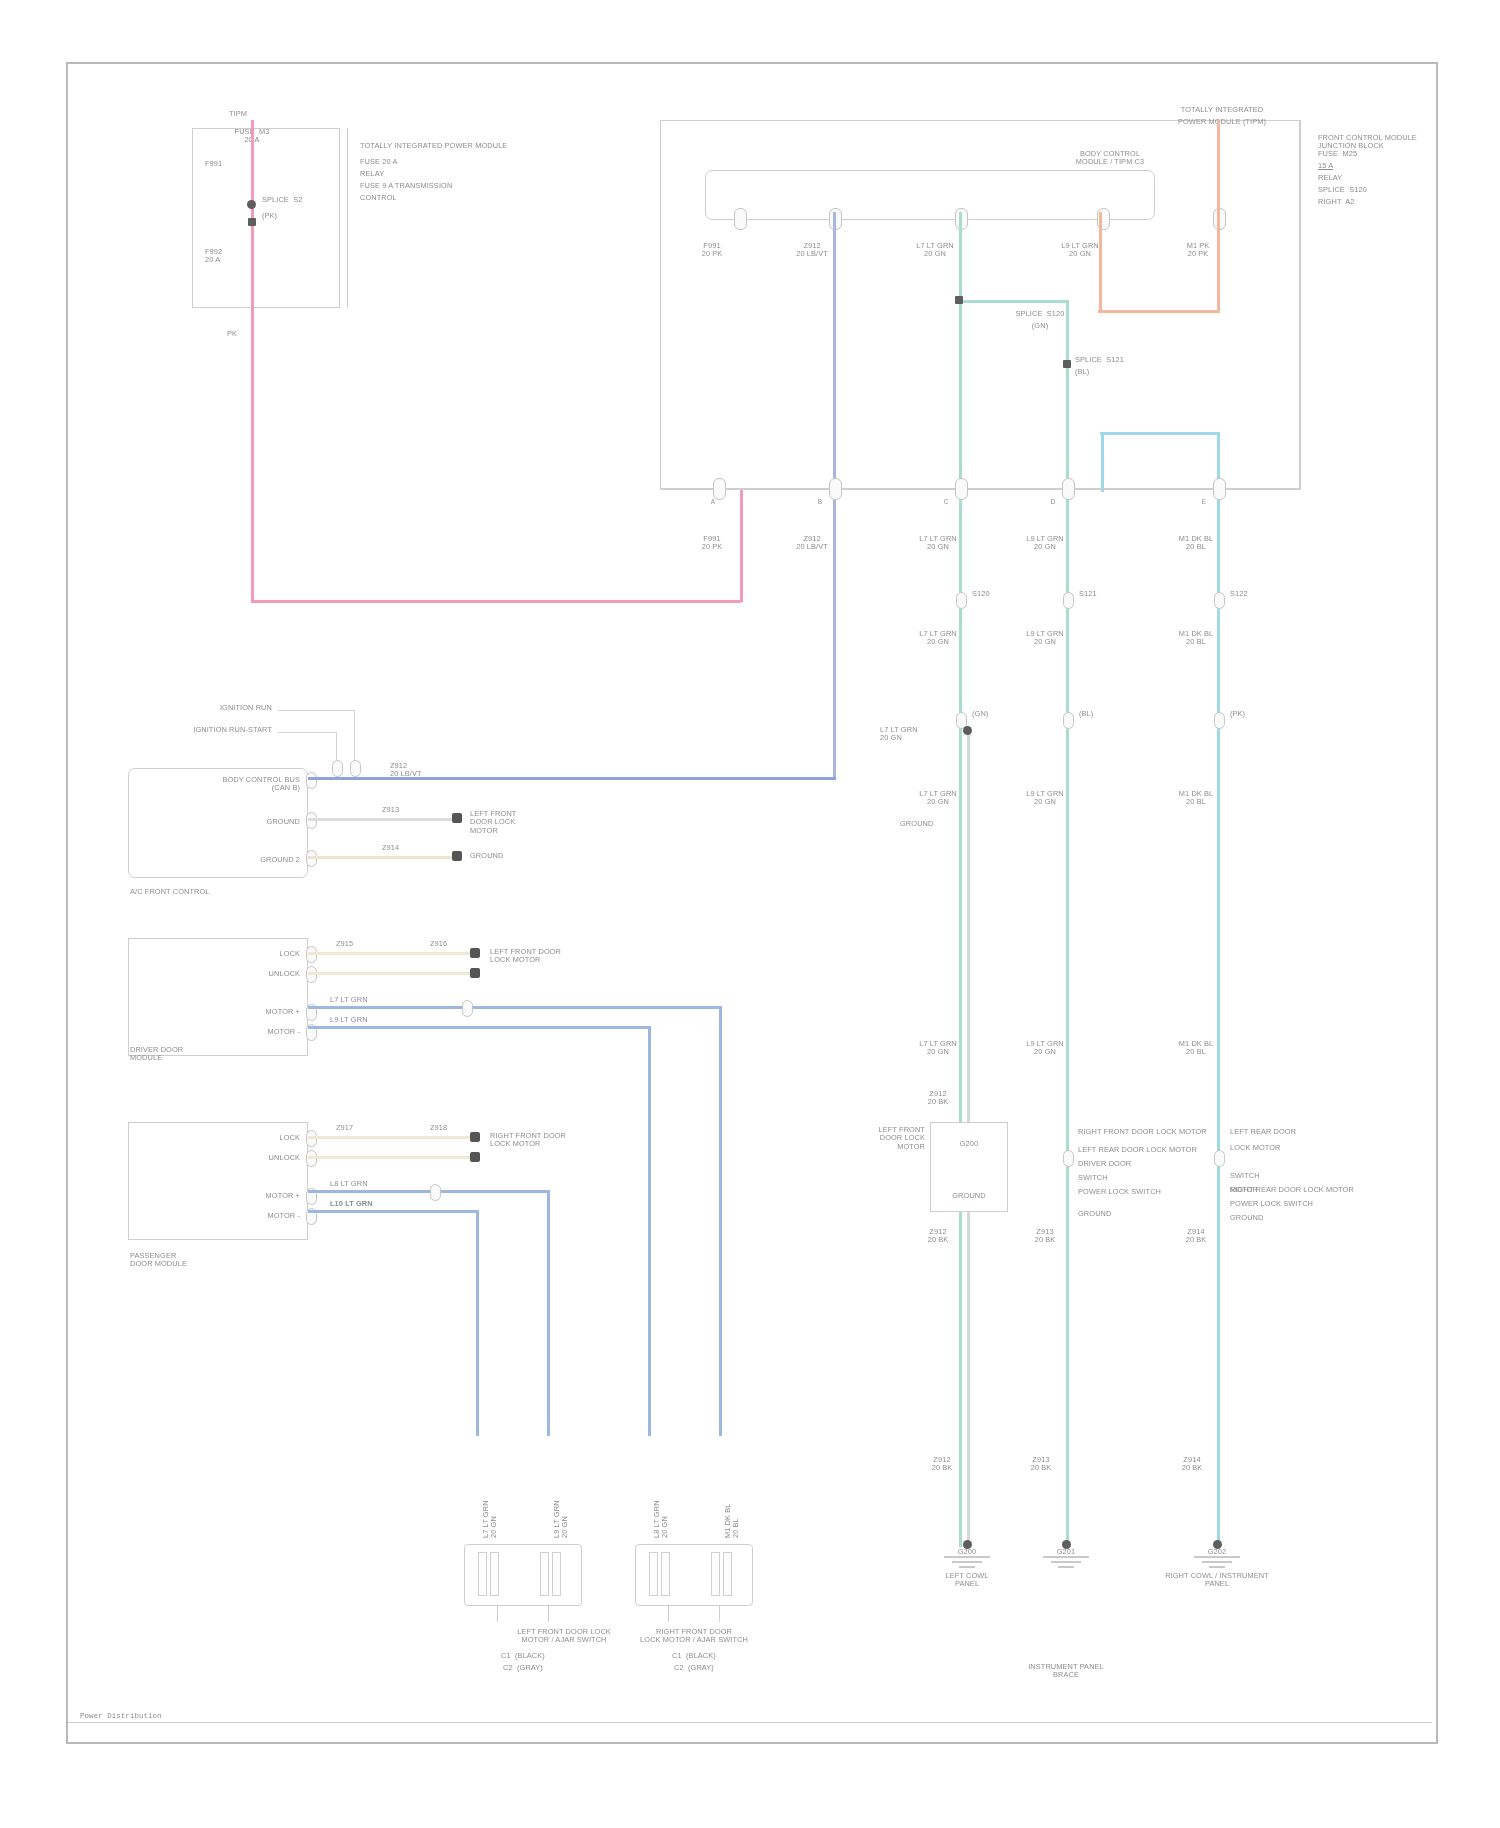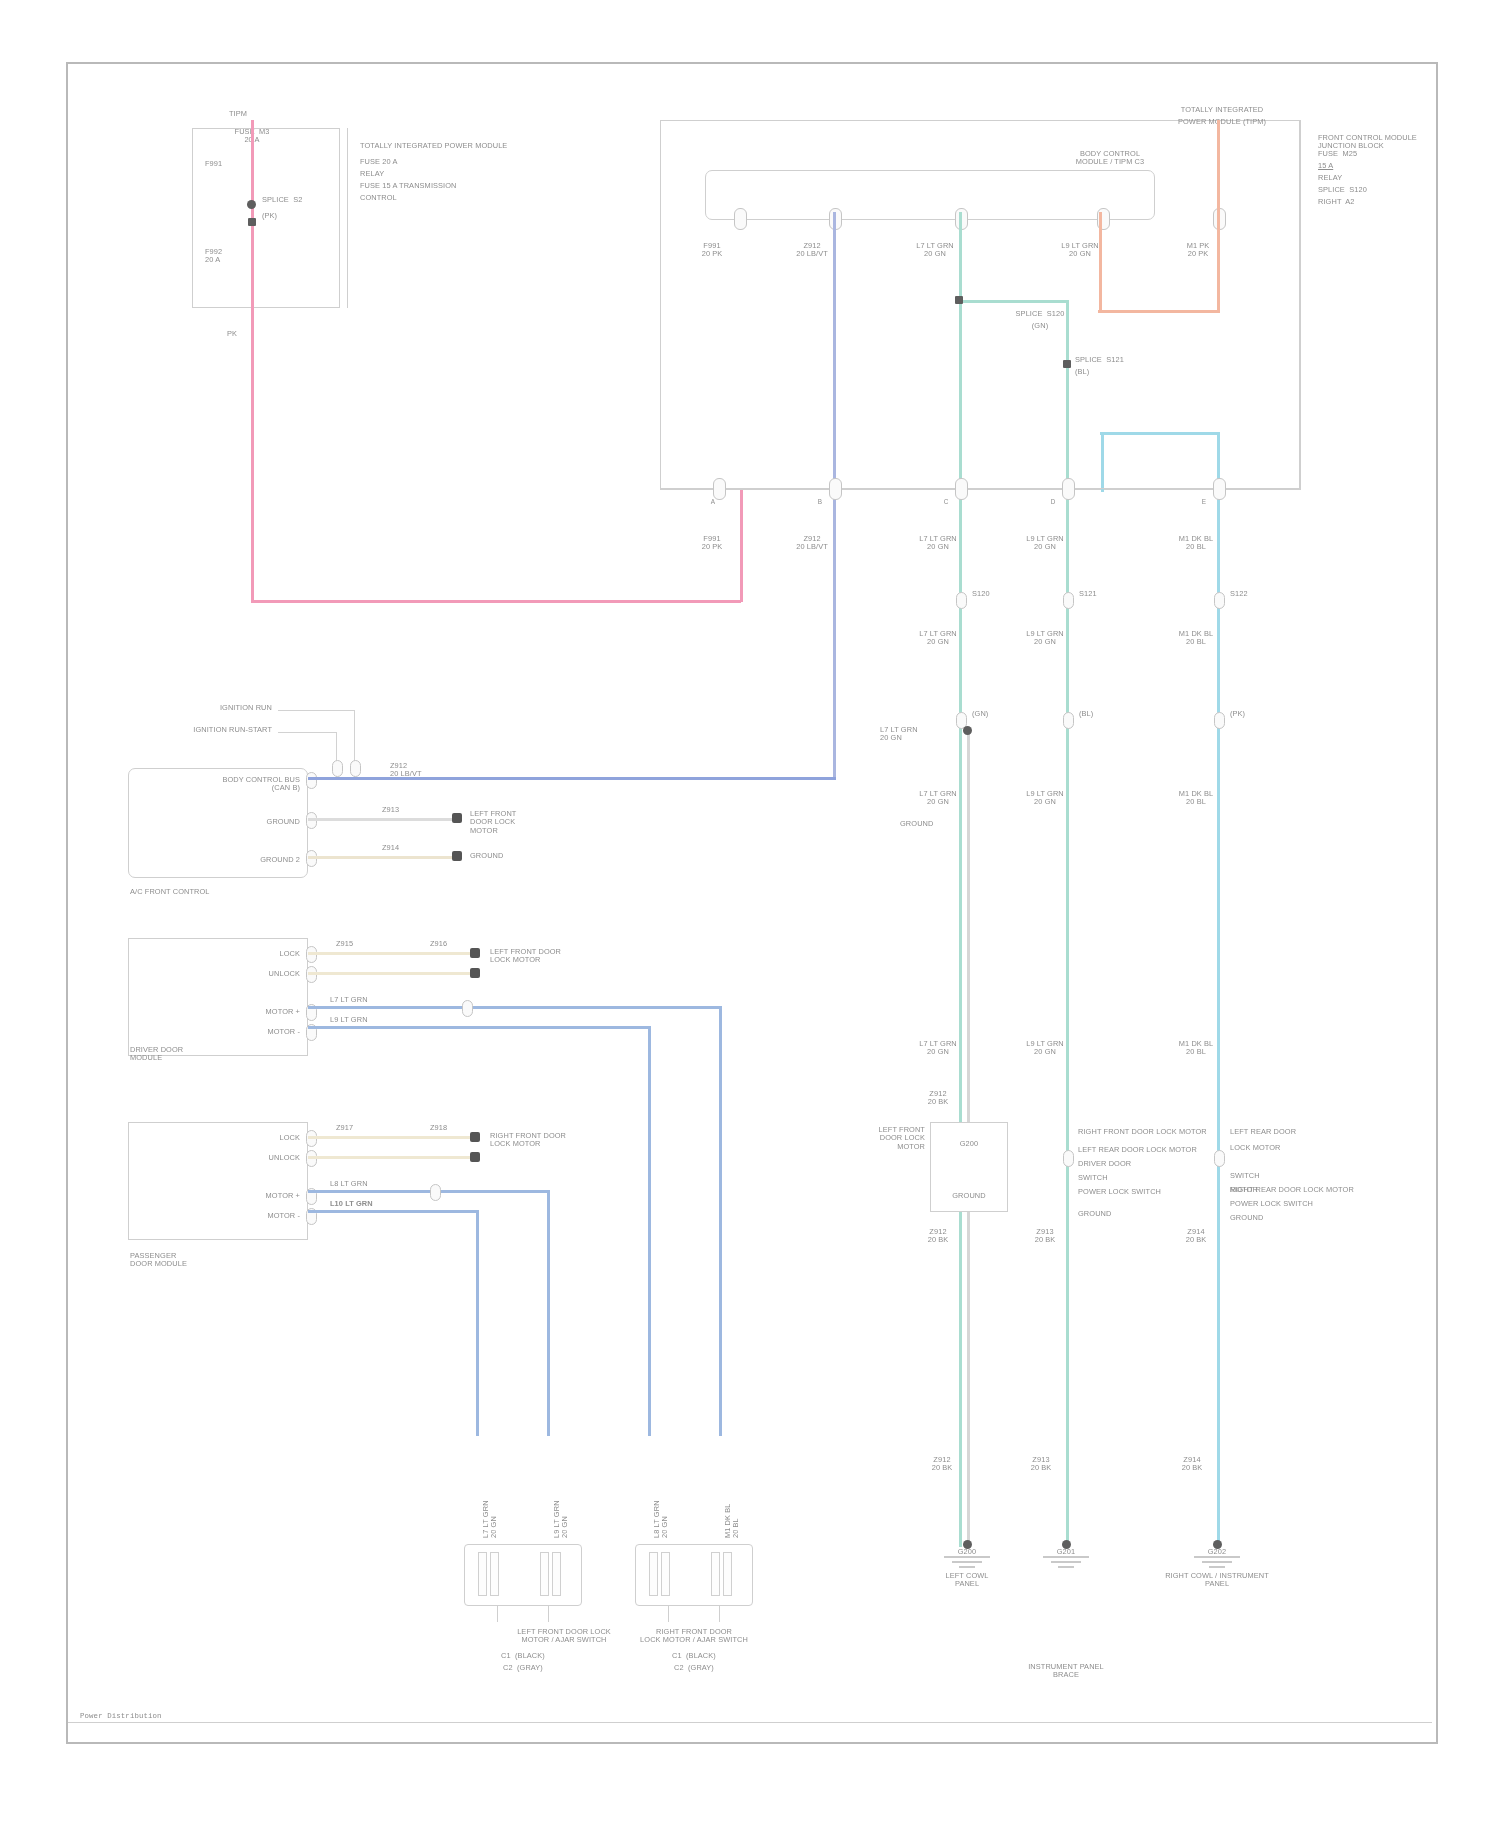--- a/index.html
+++ b/index.html
@@ -100,21 +100,21 @@
   <div class="t c" style="left:252px;top:128px;">FUSE  M3
 20 A</div>
 
   <div class="t" style="left:205px;top:160px;">F991</div>
   <div class="t" style="left:205px;top:248px;">F992
 20 A</div>
 
   <div class="t" style="left:360px;top:142px;">TOTALLY INTEGRATED POWER MODULE</div>
   <div class="t" style="left:360px;top:158px;">FUSE 20 A</div>
   <div class="t" style="left:360px;top:170px;">RELAY</div>
-  <div class="t" style="left:360px;top:182px;">FUSE 15 A TRANSMISSION</div>
+  <div class="t" style="left:360px;top:182px;">FUSE 9 A TRANSMISSION</div>
   <div class="t" style="left:360px;top:194px;">CONTROL</div>
 
   <div class="w v" style="left:251px;top:120px;height:480px;border-left-color:#f29ab8;"></div>
   <div class="w h" style="left:251px;top:600px;width:490px;border-top-color:#f29ab8;"></div>
   <div class="w v" style="left:740px;top:205px;height:397px;border-left-color:#f29ab8;"></div>
 
   <div class="dot" style="left:247px;top:200px;"></div>
   <div class="t" style="left:262px;top:196px;">SPLICE  S2</div>
   <div class="t" style="left:262px;top:212px;">(PK)</div>
   <div class="dot sq" style="left:248px;top:218px;"></div>

